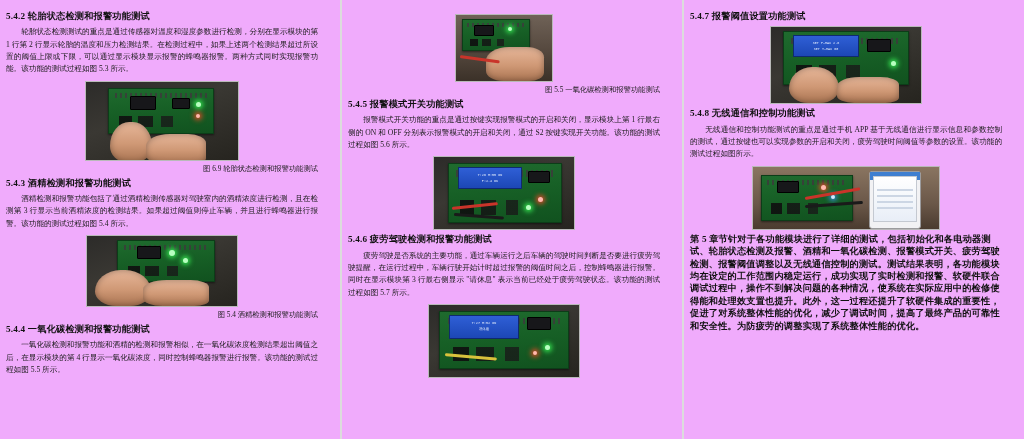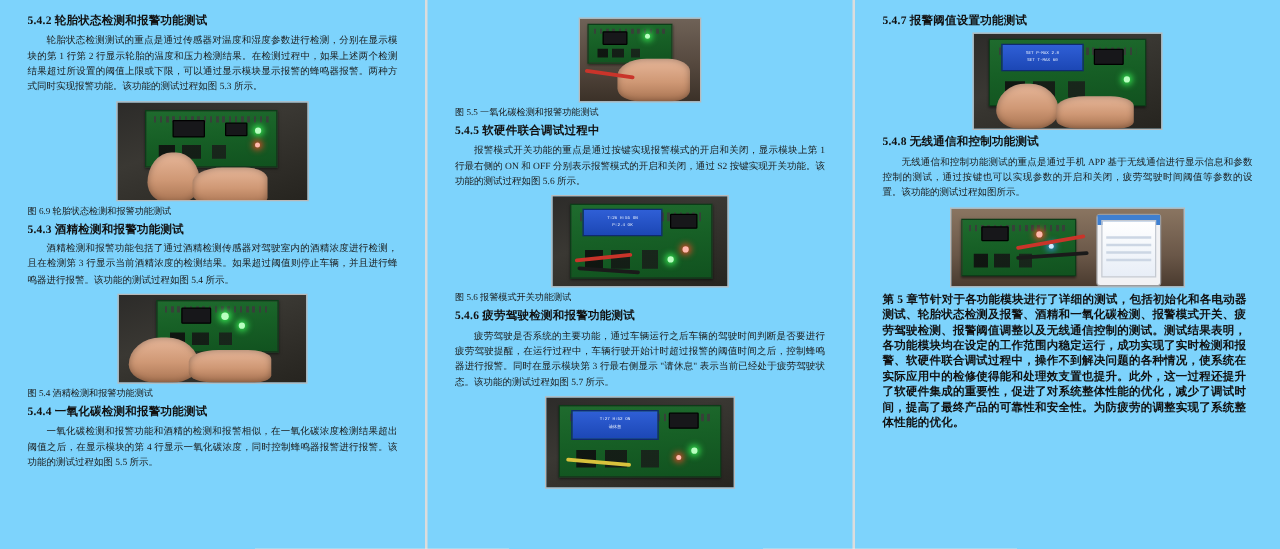--- a/index.html
+++ b/index.html
@@ -9,23 +9,23 @@
     font-family:"Liberation Serif", serif;
     overflow:hidden;
   }
   .spread{
     display:flex;
     width:1024px;height:439px;
     gap:2px;
     background:#dcdcdc;
   }
   .page{
-    background:#7dd3fc;
+    background:#f0abfc;
     flex:1 1 0;
-    padding:10px 22px 8px 22px;
+    padding:10px 22px 8px 6px;
     box-sizing:border-box;
     overflow:hidden;
     position:relative;
   }
   .sec-h{
     font-size:9.2px;
     font-weight:bold;
     margin:0 0 4px 0;
     line-height:1.35;
     color:#111;
@@ -40,21 +40,21 @@
     color:#1a1a1a;
   }
   .fig{
     margin:4px auto 3px auto;
     text-align:center;
   }
   .fig .cap{
     font-size:7.3px;
     margin-top:3px;
     color:#1a1a1a;
-    text-align:left;
+    text-align:right;
   }
   .photo{
     margin:0 auto;
     display:block;
     border:1px solid #b9b9b9;
     position:relative;
     overflow:hidden;
   }
 
   
@@ -166,37 +166,36 @@
       <div class="photo ph-table" style="width:96px;height:66px;">
         <div class="pcb" style="left:6px;top:4px;width:66px;height:30px;"></div>
         <div class="chip" style="left:18px;top:10px;width:18px;height:9px;"></div>
         <div class="led" style="left:52px;top:12px;width:4px;height:4px;"></div>
         <div class="hand" style="left:30px;top:32px;width:58px;height:34px;border-radius:40% 30% 26% 30%;"></div>
         <div class="wire" style="left:4px;top:40px;width:40px;height:3px;transform:rotate(8deg);"></div>
       </div>
       <div class="cap">图 5.5 一氧化碳检测和报警功能测试</div>
     </div>
 
-    <div class="sec-h">5.4.5 软硬件联合调试过程中</div>
+    <div class="sec-h">5.4.5 报警模式开关功能测试</div>
     <div class="para">报警模式开关功能的重点是通过按键实现报警模式的开启和关闭，显示模块上第 1 行最右侧的 ON 和 OFF 分别表示报警模式的开启和关闭，通过 S2 按键实现开关功能。该功能的测试过程如图 5.6 所示。</div>
 
     <div class="fig">
       <div class="photo ph-dark" style="width:140px;height:72px;">
         <div class="pcb" style="left:14px;top:6px;width:112px;height:58px;"></div>
         <div class="lcd" style="left:24px;top:10px;width:62px;height:20px;">
           <div class="txt">T:26 H:55 ON
 P:2.4 OK</div>
         </div>
         <div class="chip" style="left:94px;top:14px;width:20px;height:10px;"></div>
         <div class="led red" style="left:104px;top:40px;width:5px;height:5px;"></div>
         <div class="led" style="left:92px;top:48px;width:5px;height:5px;"></div>
         <div class="wire" style="left:18px;top:50px;width:46px;height:3px;transform:rotate(-6deg);"></div>
         <div class="wire blk" style="left:20px;top:56px;width:50px;height:3px;transform:rotate(4deg);"></div>
       </div>
-      <div class="cap">图 5.6 报警模式开关功能测试</div>
     </div>
 
     <div class="sec-h">5.4.6 疲劳驾驶检测和报警功能测试</div>
     <div class="para">疲劳驾驶是否系统的主要功能，通过车辆运行之后车辆的驾驶时间判断是否要进行疲劳驾驶提醒，在运行过程中，车辆行驶开始计时超过报警的阈值时间之后，控制蜂鸣器进行报警。同时在显示模块第 3 行最右侧显示 "请休息" 表示当前已经处于疲劳驾驶状态。该功能的测试过程如图 5.7 所示。</div>
 
     <div class="fig">
       <div class="photo ph-dark" style="width:150px;height:72px;">
         <div class="pcb" style="left:10px;top:6px;width:128px;height:56px;"></div>
         <div class="lcd" style="left:20px;top:10px;width:68px;height:22px;">
           <div class="txt">T:27 H:52 ON

